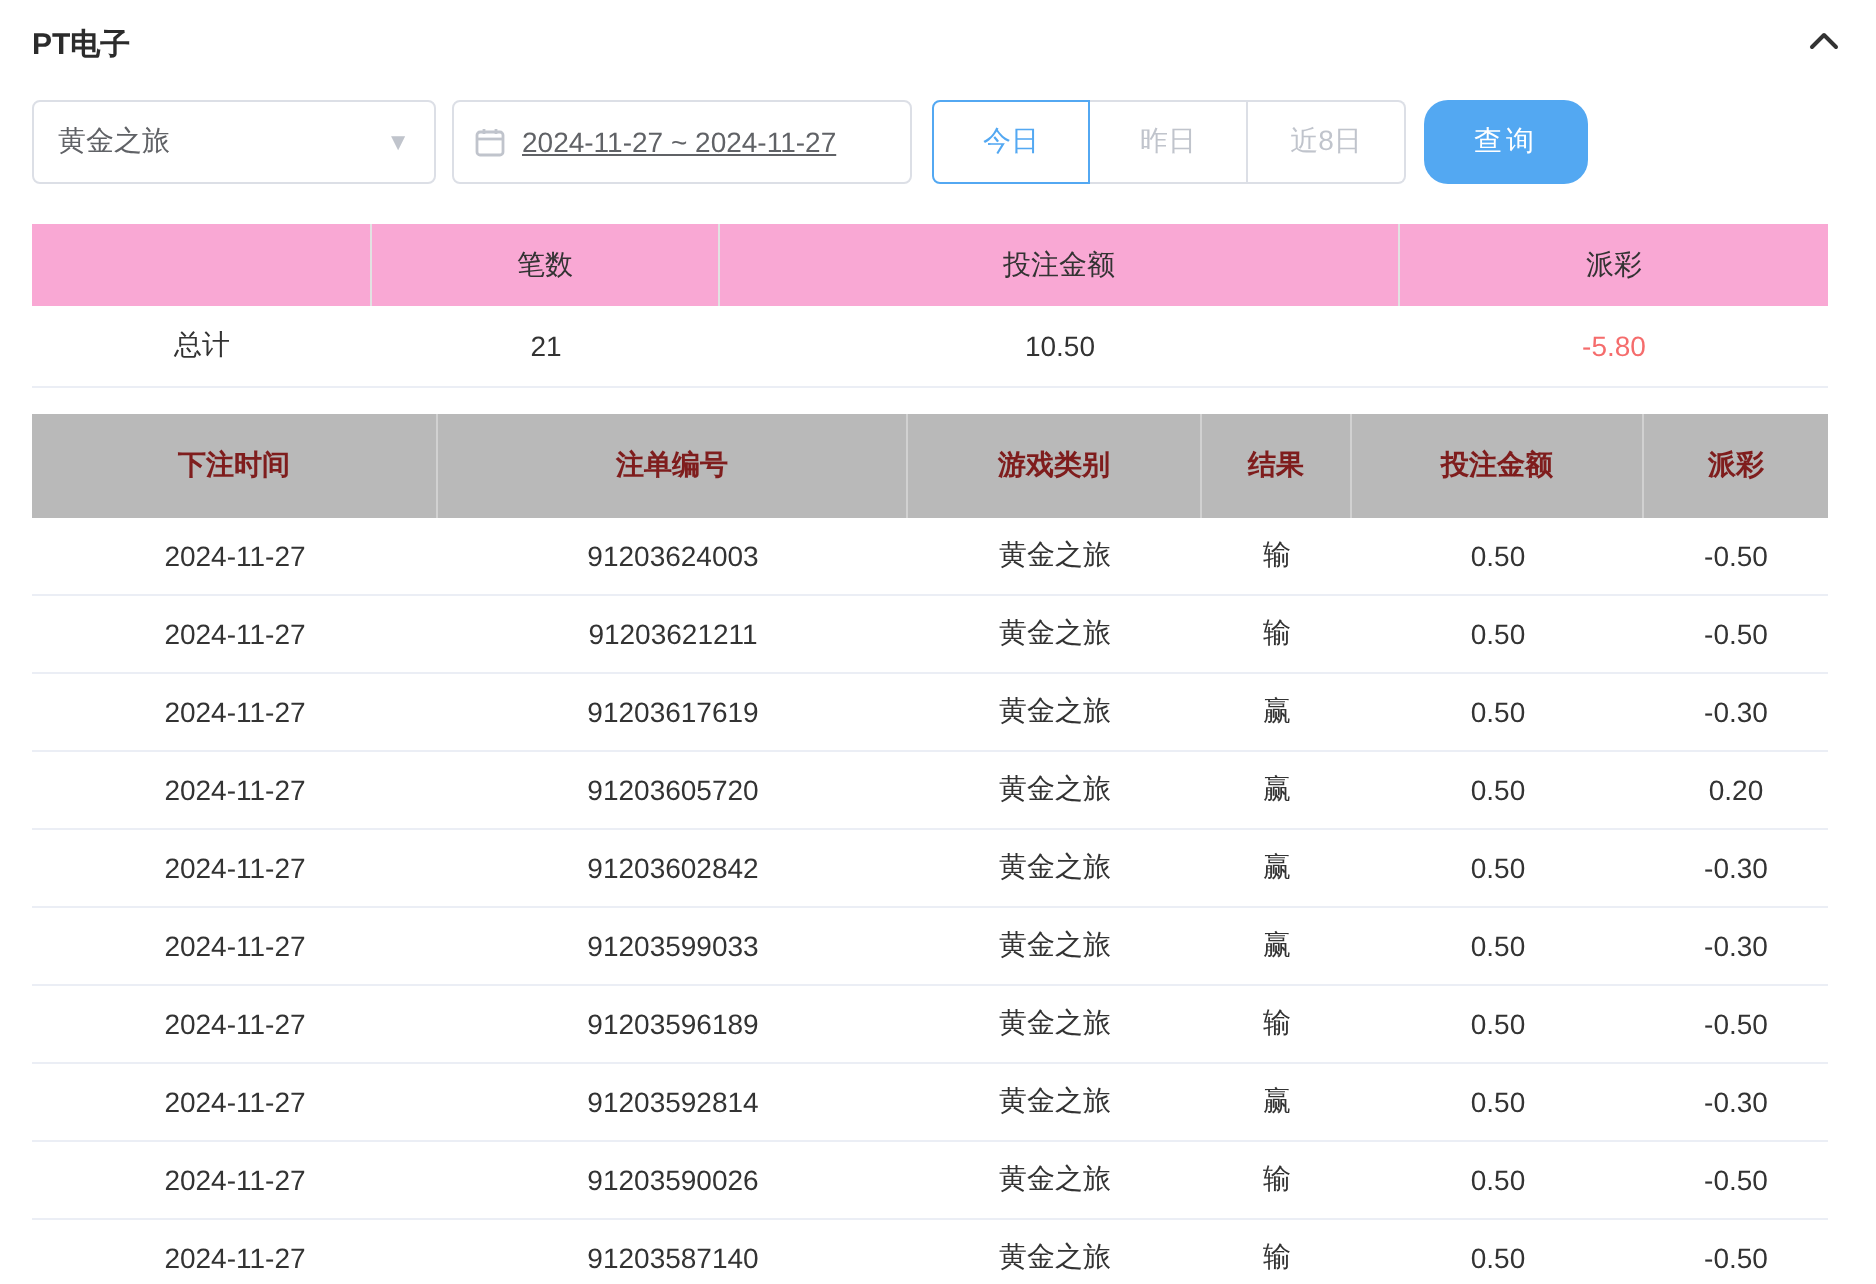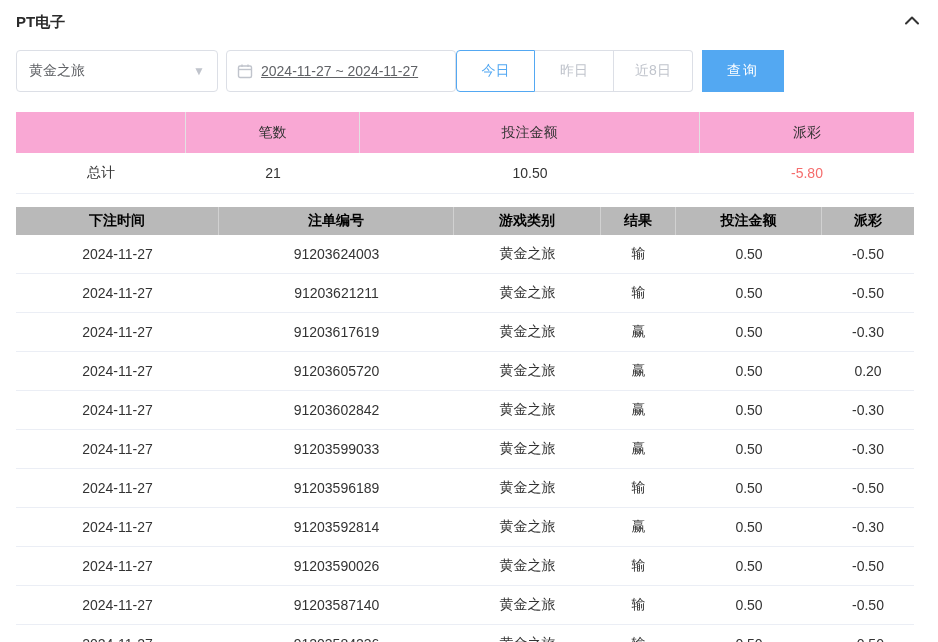--- a/index.html
+++ b/index.html
@@ -32,53 +32,53 @@
     display:flex;align-items:center;justify-content:space-between;
     padding:0 12px;color:var(--muted);cursor:pointer;background:#fff;
   }
   .select-caret{color:#c0c4cc;font-size:12px;}
   .date-box{
     width:230px;height:42px;border:1px solid var(--border);border-radius:4px;
     display:flex;align-items:center;margin-left:8px;padding:0 10px;
     color:var(--muted);background:#fff;cursor:pointer;text-decoration:underline;
   }
   .date-box .cal{margin-right:8px;display:flex;align-items:center;}
-  .btn-group{display:flex;align-items:center;}
+  .btn-group{display:flex;margin-left:10px;align-items:center;}
   .seg-btn{
     height:42px;min-width:79px;padding:0 16px;background:#fff;
     border:1px solid var(--border);border-left-width:0;
     color:#c0c4cc;font-size:14px;cursor:pointer;
     display:flex;align-items:center;justify-content:center;
   }
   .seg-btn:first-child{border-left-width:1px;border-radius:4px 0 0 4px;}
   .seg-btn:last-child{border-radius:0 4px 4px 0;}
   .seg-btn.active{color:var(--accent);border:1px solid var(--accent);z-index:1;}
   .search-btn{
-    height:42px;width:82px;margin-left:9px;border:none;border-radius:0;
+    height:42px;width:82px;margin-left:9px;border:none;border-radius:12px;
     background:var(--accent);color:#fff;font-size:14px;cursor:pointer;
     display:flex;align-items:center;justify-content:center;letter-spacing:2px;
   }
 
   
   .summary{width:898px;margin-bottom:13px;}
   .summary .srow{display:flex;}
   .summary .scell{
     display:flex;align-items:center;justify-content:center;height:41px;font-size:14px;
   }
   .summary .shead .scell{background:#f9a8d4;color:#333;border-right:1px solid #e2e2e2;}
   .summary .shead .scell:last-child{border-right:none;}
   .summary .sbody .scell{background:#fff;border-bottom:1px solid var(--row-border);}
   .sc1{width:170px;}.sc2{width:174px;}.sc3{width:340px;}.sc4{width:214px;}
   .neg{color:var(--red);}
 
   
   .bet-table{width:898px;}
   .thead{display:flex;background:#b9b9b9;}
   .thead .tcell{
-    color:#000000;font-weight:bold;height:28px;border-right:1px solid rgba(255,255,255,0.35);
+    color:#7f1d1d;font-weight:bold;height:52px;border-right:1px solid rgba(255,255,255,0.35);
   }
   .thead .tcell:last-child{border-right:none;}
   .trow{display:flex;background:#fff;border-bottom:1px solid var(--row-border);}
   .tcell{
     display:flex;align-items:center;justify-content:center;height:38px;font-size:14px;color:#333;
   }
   .col-time{width:203px;}
   .col-order_id{width:235px;}
   .col-game{width:147px;}
   .col-result{width:75px;}

